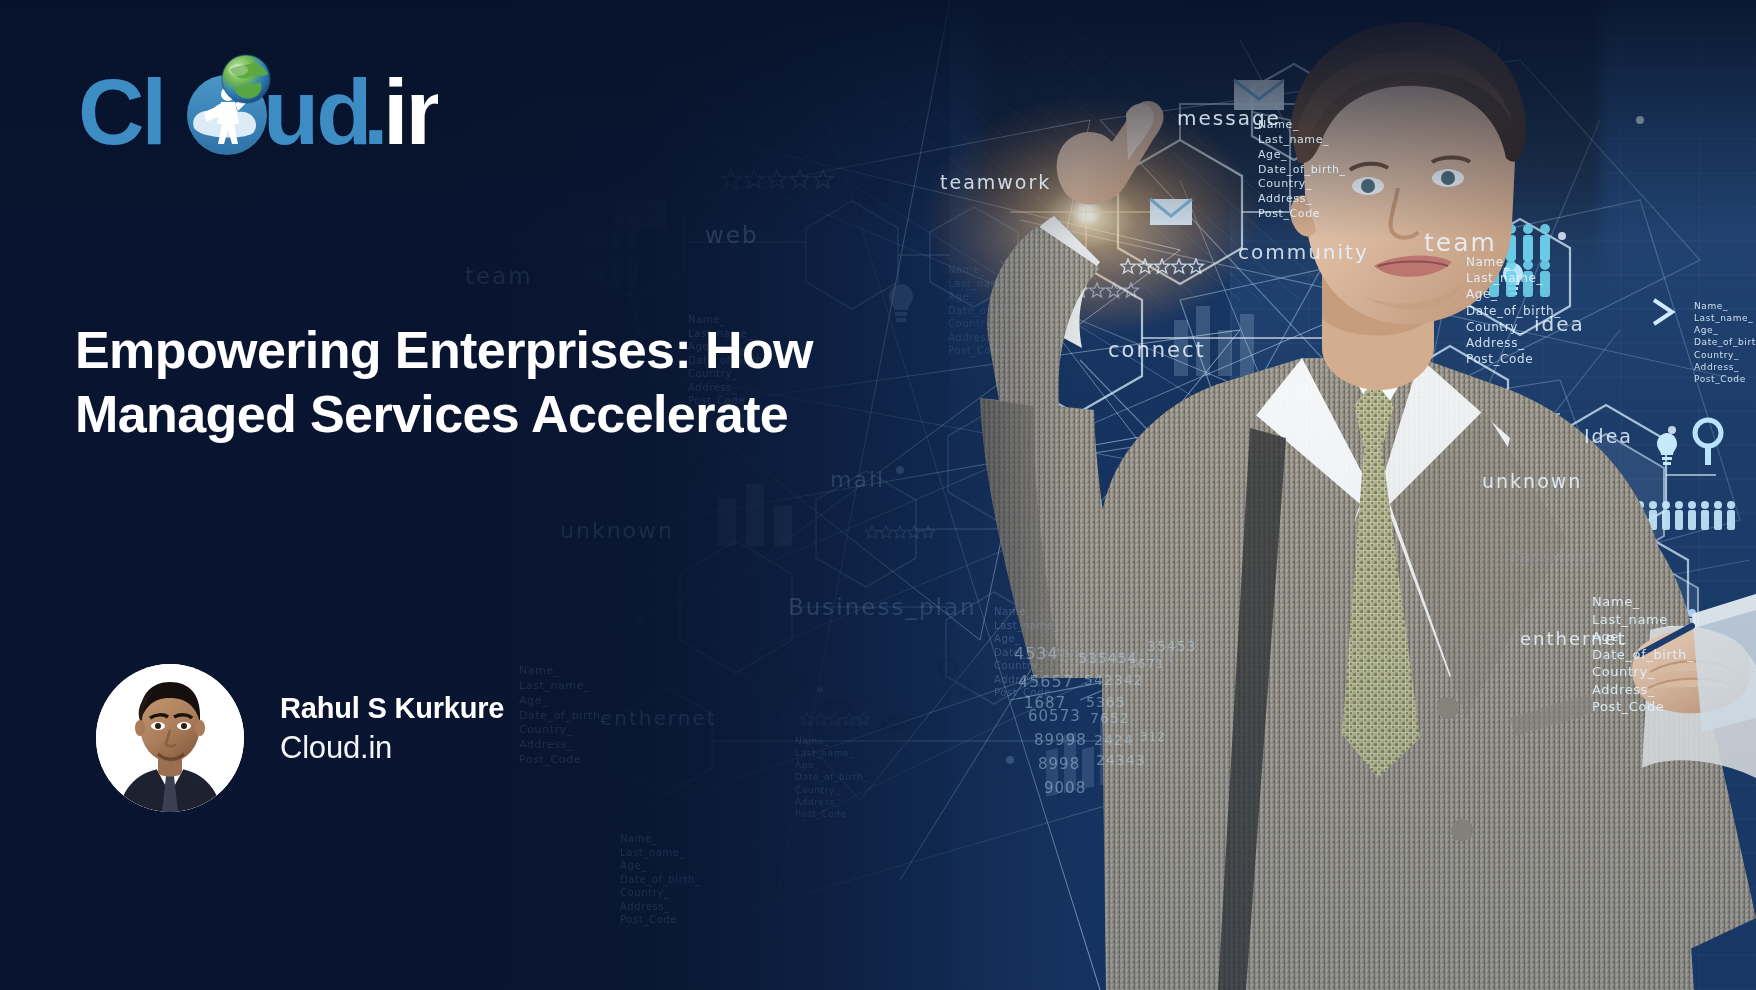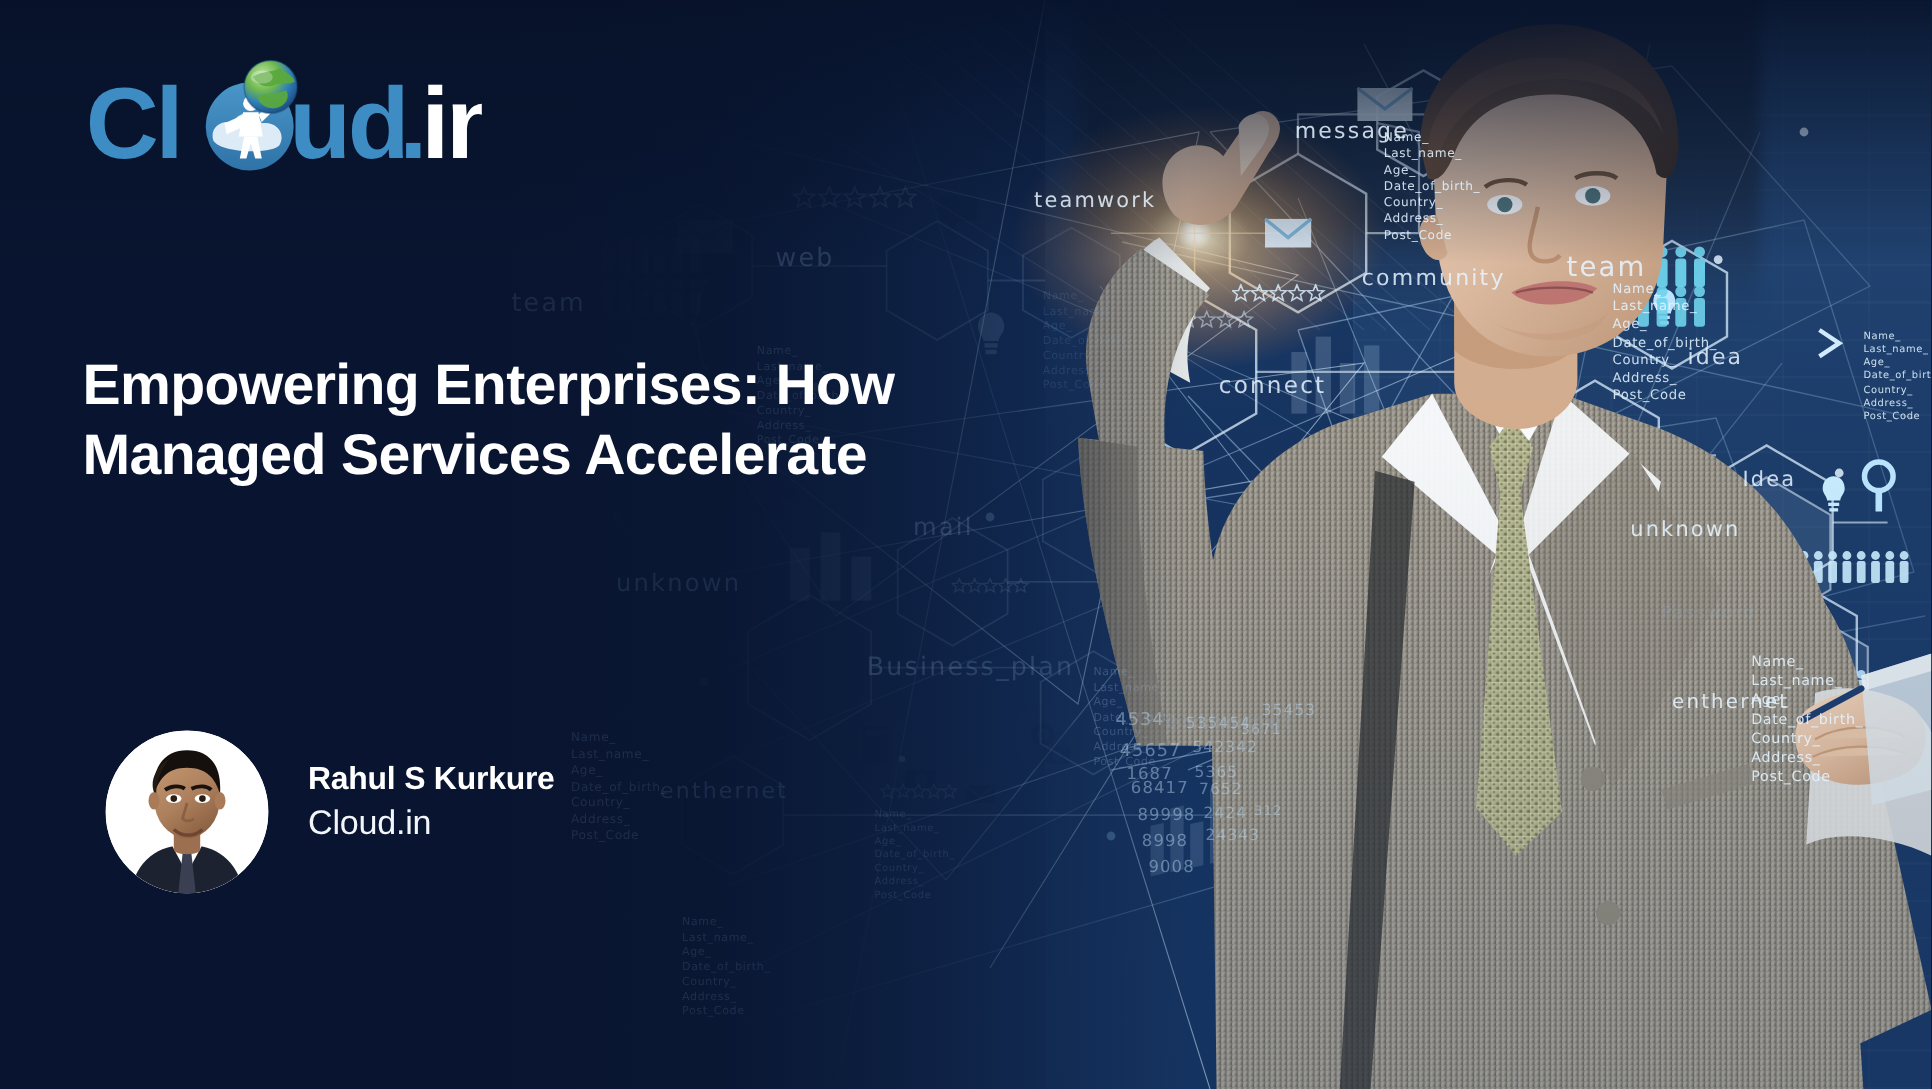--- a/index.html
+++ b/index.html
@@ -868,21 +868,21 @@
 Age_
 Date_of_birth_
 Country_
 Address_
 Post_Code</div>
     </div>
   <div id="numbers-host">
       <div class="num" style="left: 1014px; top: 644px; font-size: 16px;">4534</div>
       <div class="num" style="left: 1018px; top: 672px; font-size: 16px;">45657</div>
       <div class="num" style="left: 1024px; top: 694px; font-size: 15px;">1687</div>
-      <div class="num" style="left: 1028px; top: 707px; font-size: 15px;">68417</div>
+      <div class="num" style="left: 1028px; top: 707px; font-size: 15px;">60573</div>
       <div class="num" style="left: 1034px; top: 731px; font-size: 15px;">89998</div>
       <div class="num" style="left: 1038px; top: 755px; font-size: 15px;">8998</div>
       <div class="num" style="left: 1044px; top: 779px; font-size: 15px;">9008</div>
       <div class="num" style="left: 1078px; top: 650px; font-size: 14px;">535454</div>
       <div class="num" style="left: 1084px; top: 672px; font-size: 14px;">542342</div>
       <div class="num" style="left: 1086px; top: 694px; font-size: 14px;">5365</div>
       <div class="num" style="left: 1090px; top: 710px; font-size: 14px;">7652</div>
       <div class="num" style="left: 1094px; top: 732px; font-size: 14px;">2424</div>
       <div class="num" style="left: 1096px; top: 752px; font-size: 14px;">24343</div>
       <div class="num" style="left: 1124px; top: 638px; font-size: 14px; padding-left: 23px;">35453</div>

